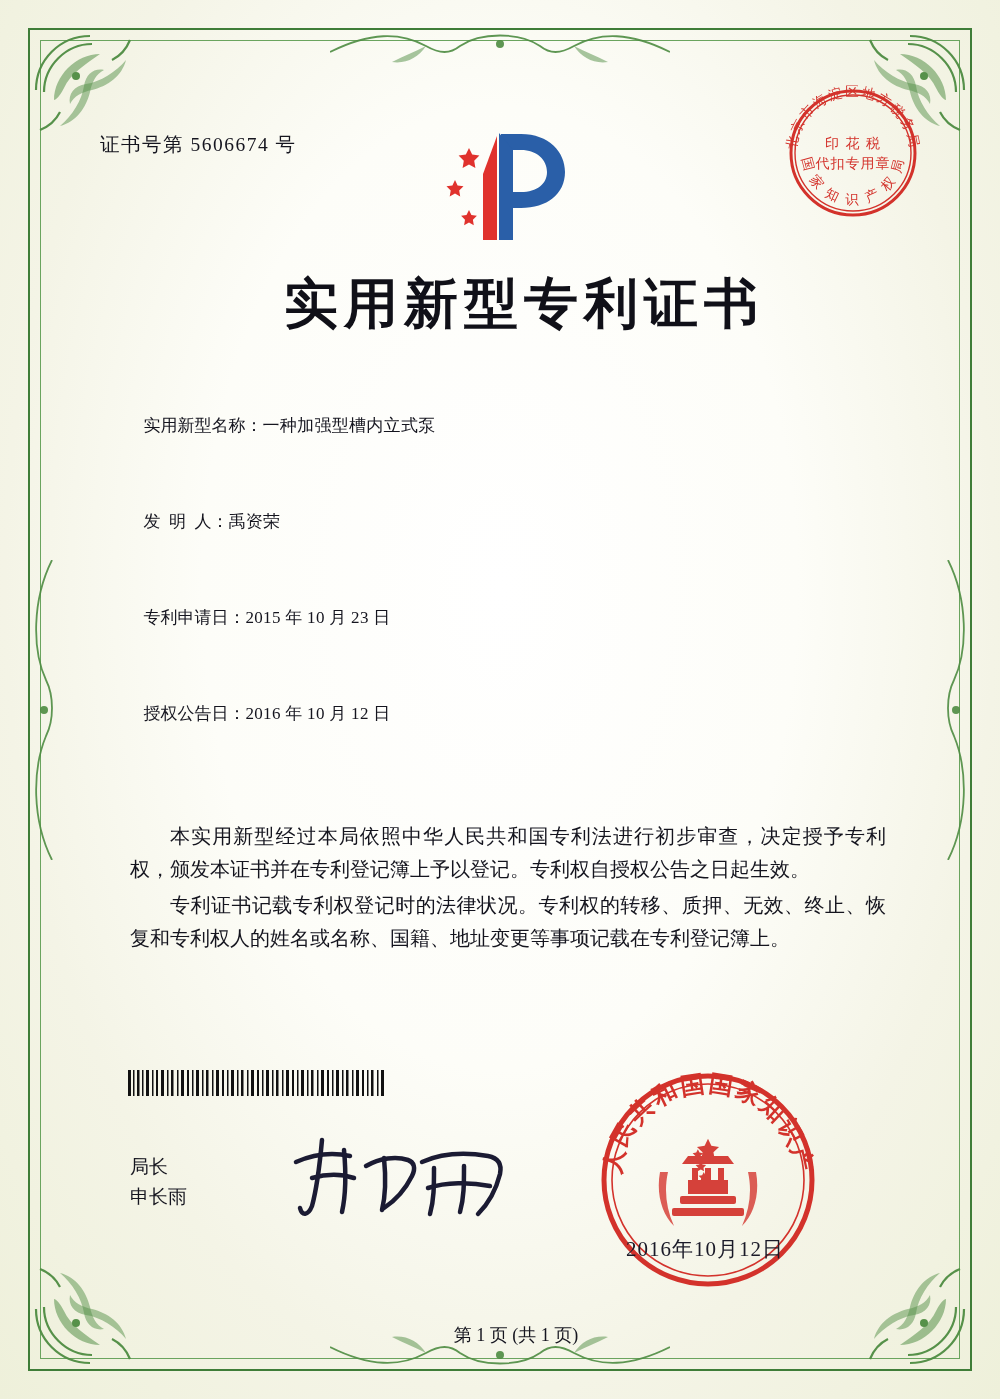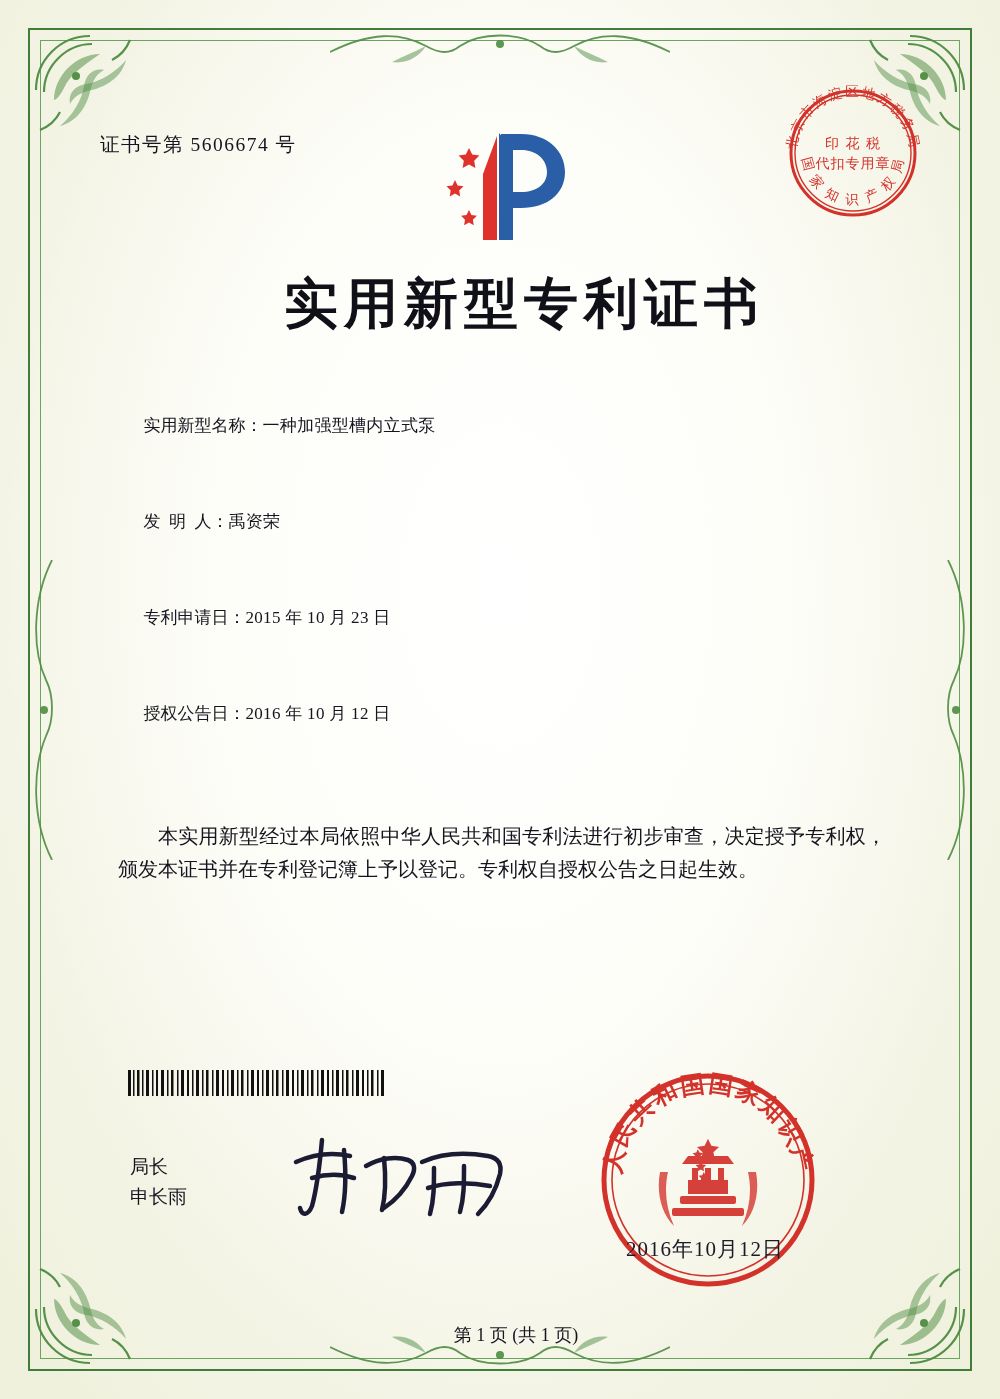--- a/index.html
+++ b/index.html
@@ -113,21 +113,21 @@
     position: absolute;
     left: 118px;
     top: 820px;
     width: 768px;
     font-size: 20px;
     line-height: 33px;
     text-align: justify;
     color: #14141e;
   }
   .body-text p {
-    margin: 0 0 3px 0;
+    margin: 0 0 3px 12px;
     text-indent: 2em;
   }
 
   
   .barcode {
     position: absolute;
     left: 128px;
     top: 1070px;
     width: 258px;
     height: 26px;
@@ -311,20 +311,21 @@
     <div class="field">
       <span class="label">专利申请日：</span><span class="value">2015 年 10 月 23 日</span>
     </div>
     <div class="field">
       <span class="label">授权公告日：</span><span class="value">2016 年 10 月 12 日</span>
     </div>
   </div>
 
   <div class="body-text">
     <p>本实用新型经过本局依照中华人民共和国专利法进行初步审查，决定授予专利权，颁发本证书并在专利登记簿上予以登记。专利权自授权公告之日起生效。</p>
+    <p>专利证书记载专利权登记时的法律状况。专利权的转移、质押、无效、终止、恢复和专利权人的姓名或名称、国籍、地址变更等事项记载在专利登记簿上。</p>
   </div>
 
   <svg class="barcode" viewBox="0 0 258 26" preserveAspectRatio="none">
     <g fill="#111">
       <rect x="0" y="0" width="3" height="26"></rect>
         <rect x="5" y="0" width="1.5" height="26"></rect>
       <rect x="9" y="0" width="2.5" height="26"></rect>
         <rect x="14" y="0" width="1.5" height="26"></rect>
       <rect x="18" y="0" width="3" height="26"></rect>
         <rect x="24" y="0" width="1.5" height="26"></rect>

